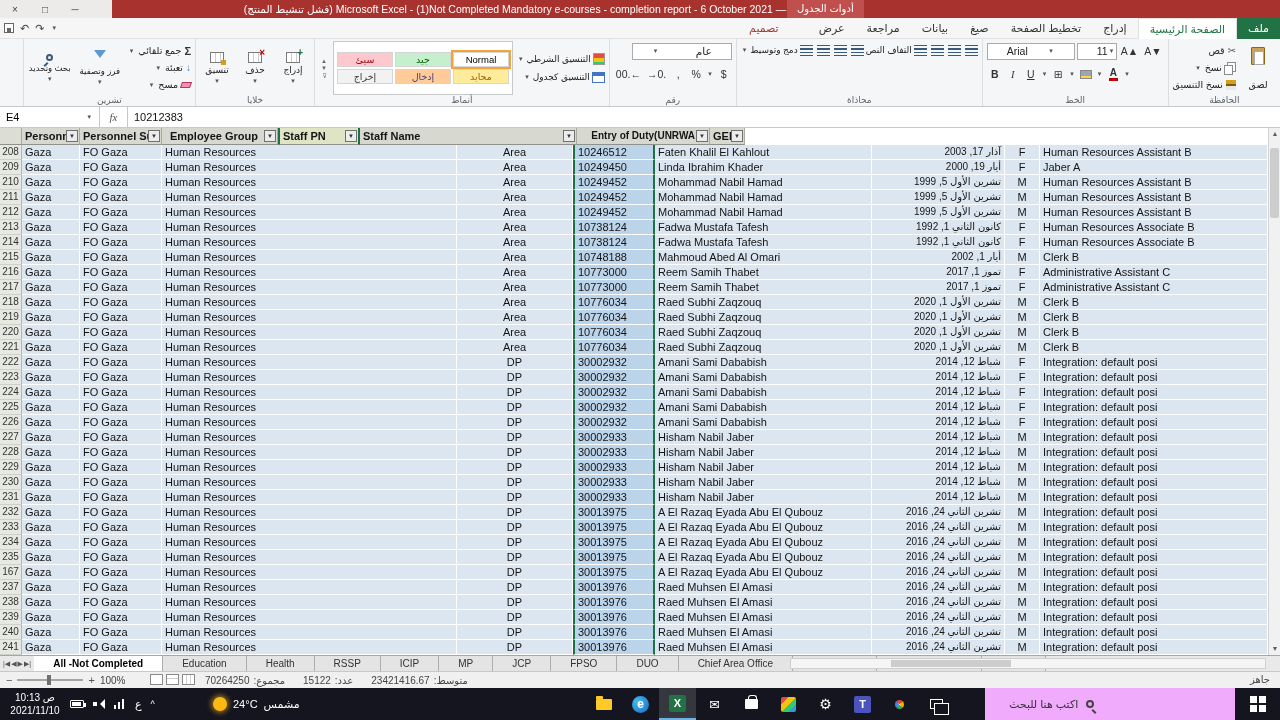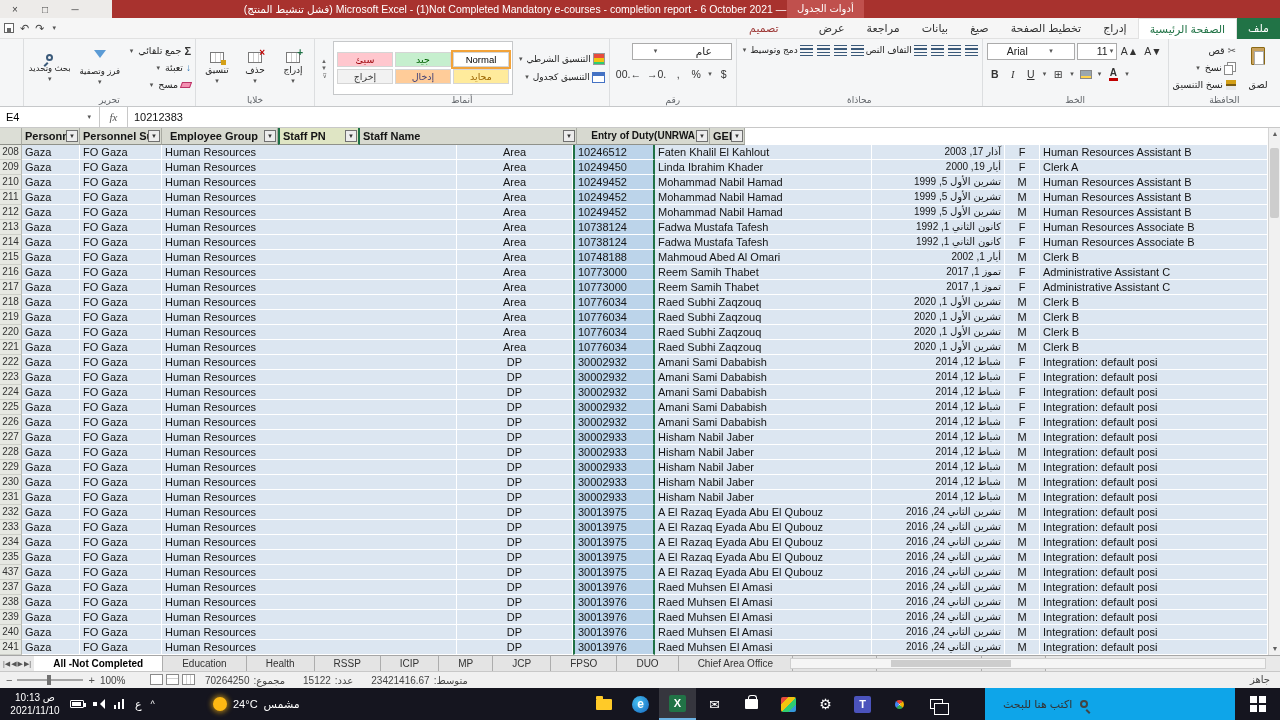--- a/index.html
+++ b/index.html
@@ -149,21 +149,21 @@
   .ic-excel { width:17px; height:17px; background:#217346; color:#fff; font-weight:bold; font-size:11px; text-align:center; line-height:17px; border-radius:2px; }
   .ic-mail { font-size:13px; color:#fff; }
   .ic-store { width:13px; height:10px; background:#fff; position:relative; border-radius:1px; }
   .ic-store::before { content:""; position:absolute; top:-4px; left:3px; width:7px; height:4px; border:1.5px solid #fff; border-bottom:none; border-radius:3px 3px 0 0; }
   .ic-photos { width:15px; height:15px; background:linear-gradient(135deg,#E74C3C 25%,#F1C40F 25% 50%,#2ECC71 50% 75%,#3498DB 75%); border-radius:2px; }
   .ic-settings { font-size:14px; color:#fff; }
   .ic-teams { width:17px; height:17px; background:#4B53BC; color:#fff; font-weight:bold; font-size:11px; text-align:center; line-height:17px; border-radius:2px; }
   .ic-chrome { width:9px; height:9px; border-radius:50%; border:4px solid; border-color:#EA4335 #F4B400 #34A853 #4285F4; background:#fff; }
   .ic-task-view { width:13px; height:10px; border:1.5px solid #fff; position:relative; background:transparent; }
   .ic-task-view::before { content:""; position:absolute; left:3px; top:3px; width:13px; height:10px; border:1.5px solid #fff; background:#15151F; }
-  .searchbox { position:absolute; left:985px; top:0; width:250px; height:32px; background:#0ea5e9; color:#333; display:flex; align-items:center; justify-content:flex-end; gap:8px; padding:0 18px; direction:rtl; font-size:11px; }
+  .searchbox { position:absolute; left:985px; top:0; width:250px; height:32px; background:#f0abfc; color:#333; display:flex; align-items:center; justify-content:flex-end; gap:8px; padding:0 24px; direction:rtl; font-size:11px; }
   .smag { width:8px; height:8px; border:2px solid #444; border-radius:50%; position:relative; flex:none; }
   .smag::after { content:""; position:absolute; width:2px; height:5px; background:#444; right:-3px; top:7px; transform:rotate(-45deg); }
   .startbtn { position:absolute; right:0; top:0; width:45px; height:32px; display:flex; align-items:center; justify-content:center; }
   .winlogo { display:grid; grid-template-columns:7px 7px; gap:2px; }
   .winlogo span { width:7px; height:7px; background:#fff; }
 </style>
 </head>
 <body>
 
 <div class="screen">
@@ -379,21 +379,21 @@
           <span class="ic-funnel"></span>
           <span>فرز وتصفية</span>
             <span class="dd">▾</span>
         </div>
         <div class="bigedit">
           <span class="mag"></span>
           <span>بحث وتحديد</span>
             <span class="dd">▾</span>
         </div>
       </div>
-      <div class="glabel">تحرير</div>
+      <div class="glabel">تشرين</div>
     </div>
 
   </div>
 
   <div class="fbar">
     <div class="namebox">
         <span>E4</span>
         <span class="dd">▾</span>
       </div>
     <div class="fx">fx</div>
@@ -427,21 +427,21 @@
         <div class="grow">
           <div class="gutter">209</div>
           <div class="cell col-a">Gaza</div>
           <div class="cell col-b">FO Gaza</div>
           <div class="cell col-c">Human Resources</div>
           <div class="cell col-d">Area</div>
           <div class="cell col-e selcol">10249450</div>
           <div class="cell col-f">Linda Ibrahim Khader</div>
           <div class="cell col-g" dir="rtl">أيار 19, 2000</div>
           <div class="cell col-h">F</div>
-          <div class="cell col-i">Clerk A</div>
+          <div class="cell col-i">Jaber A</div>
         </div>
         <div class="grow">
           <div class="gutter">210</div>
           <div class="cell col-a">Gaza</div>
           <div class="cell col-b">FO Gaza</div>
           <div class="cell col-c">Human Resources</div>
           <div class="cell col-d">Area</div>
           <div class="cell col-e selcol">10249452</div>
           <div class="cell col-f">Mohammad Nabil Hamad</div>
           <div class="cell col-g" dir="rtl">تشرين الأول 5, 1999</div>
@@ -742,21 +742,21 @@
           <div class="cell col-b">FO Gaza</div>
           <div class="cell col-c">Human Resources</div>
           <div class="cell col-d">DP</div>
           <div class="cell col-e selcol">30013975</div>
           <div class="cell col-f">A El Razaq Eyada Abu El Qubouz</div>
           <div class="cell col-g" dir="rtl">تشرين الثاني 24, 2016</div>
           <div class="cell col-h">M</div>
           <div class="cell col-i">Integration: default posi</div>
         </div>
         <div class="grow">
-          <div class="gutter">437</div>
+          <div class="gutter">167</div>
           <div class="cell col-a">Gaza</div>
           <div class="cell col-b">FO Gaza</div>
           <div class="cell col-c">Human Resources</div>
           <div class="cell col-d">DP</div>
           <div class="cell col-e selcol">30013975</div>
           <div class="cell col-f">A El Razaq Eyada Abu El Qubouz</div>
           <div class="cell col-g" dir="rtl">تشرين الثاني 24, 2016</div>
           <div class="cell col-h">M</div>
           <div class="cell col-i">Integration: default posi</div>
         </div>

